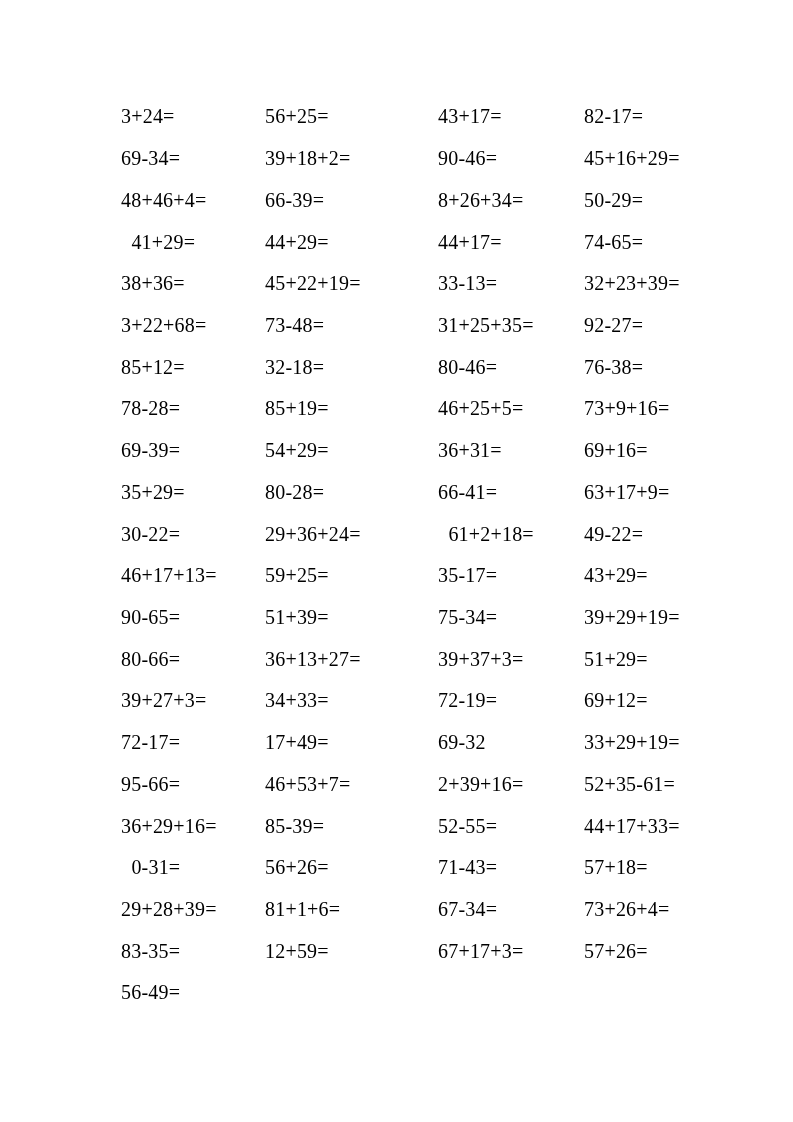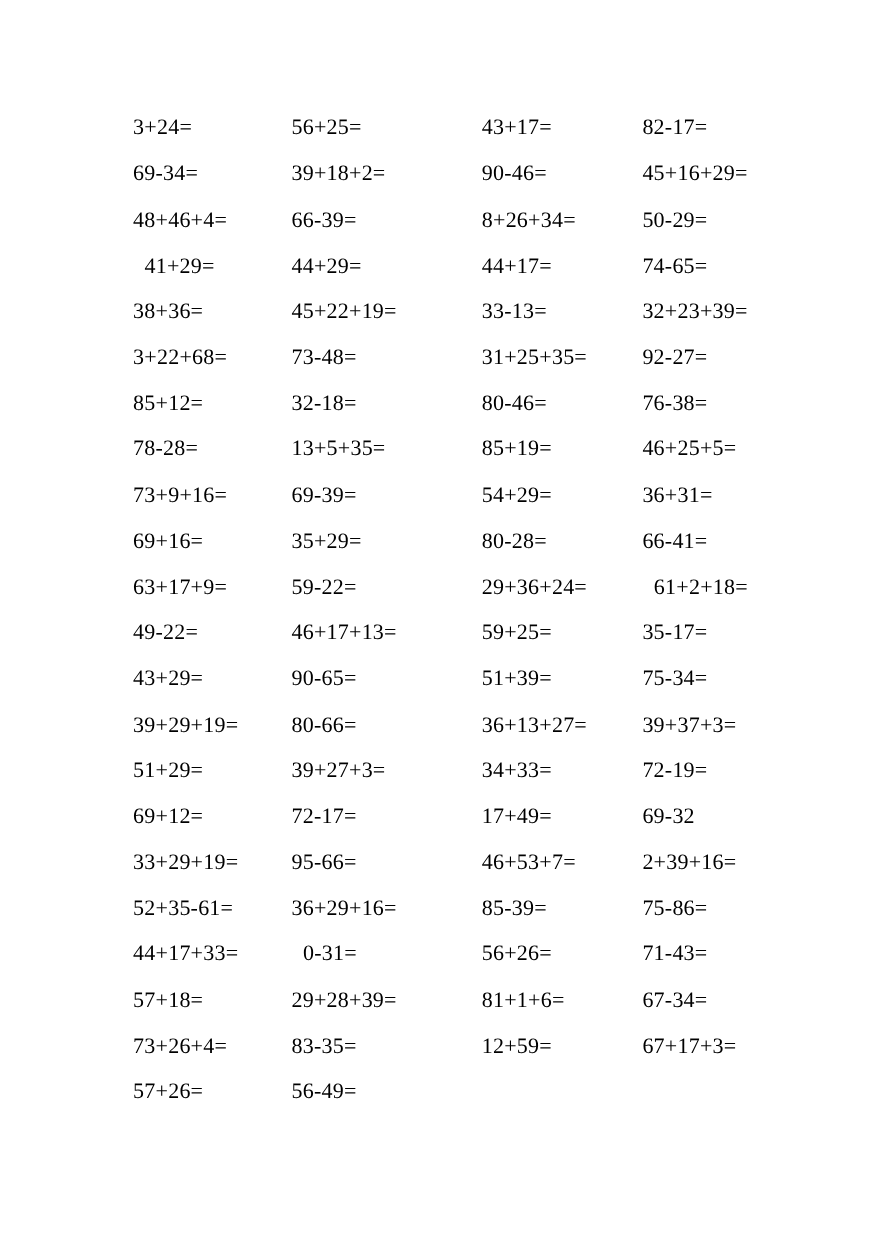--- a/index.html
+++ b/index.html
@@ -72,33 +72,32 @@
       <div class="cell">32+23+39=</div>
       <div class="cell">3+22+68=</div>
       <div class="cell">73-48=</div>
       <div class="cell">31+25+35=</div>
       <div class="cell">92-27=</div>
       <div class="cell">85+12=</div>
       <div class="cell">32-18=</div>
       <div class="cell">80-46=</div>
       <div class="cell">76-38=</div>
       <div class="cell">78-28=</div>
-      <div class="cell">13+5+35=</div>
       <div class="cell">85+19=</div>
       <div class="cell">46+25+5=</div>
       <div class="cell">73+9+16=</div>
       <div class="cell">69-39=</div>
       <div class="cell">54+29=</div>
       <div class="cell">36+31=</div>
       <div class="cell">69+16=</div>
       <div class="cell">35+29=</div>
       <div class="cell">80-28=</div>
       <div class="cell">66-41=</div>
       <div class="cell">63+17+9=</div>
-      <div class="cell">59-22=</div>
+      <div class="cell">30-22=</div>
       <div class="cell">29+36+24=</div>
       <div class="cell">  61+2+18=</div>
       <div class="cell">49-22=</div>
       <div class="cell">46+17+13=</div>
       <div class="cell">59+25=</div>
       <div class="cell">35-17=</div>
       <div class="cell">43+29=</div>
       <div class="cell">90-65=</div>
       <div class="cell">51+39=</div>
       <div class="cell">75-34=</div>
@@ -114,21 +113,21 @@
       <div class="cell">72-17=</div>
       <div class="cell">17+49=</div>
       <div class="cell">69-32</div>
       <div class="cell">33+29+19=</div>
       <div class="cell">95-66=</div>
       <div class="cell">46+53+7=</div>
       <div class="cell">2+39+16=</div>
       <div class="cell">52+35-61=</div>
       <div class="cell">36+29+16=</div>
       <div class="cell">85-39=</div>
-      <div class="cell">75-86=</div>
+      <div class="cell">52-55=</div>
       <div class="cell">44+17+33=</div>
       <div class="cell">  0-31=</div>
       <div class="cell">56+26=</div>
       <div class="cell">71-43=</div>
       <div class="cell">57+18=</div>
       <div class="cell">29+28+39=</div>
       <div class="cell">81+1+6=</div>
       <div class="cell">67-34=</div>
       <div class="cell">73+26+4=</div>
       <div class="cell">83-35=</div>

